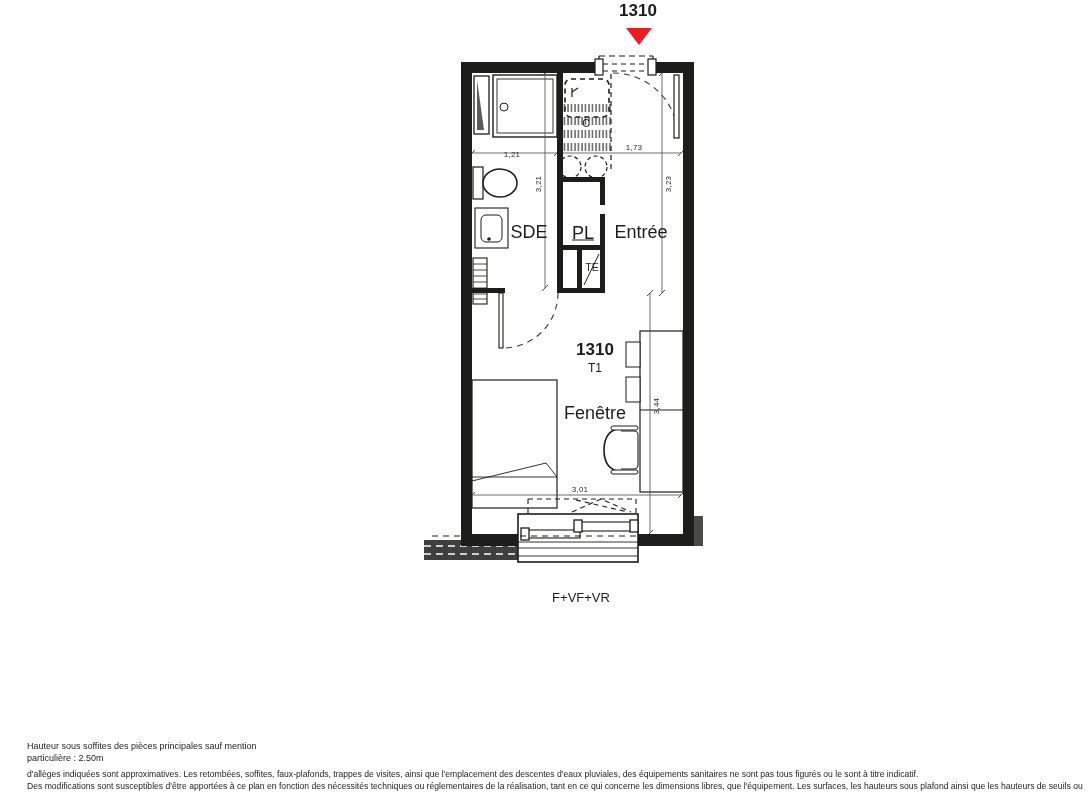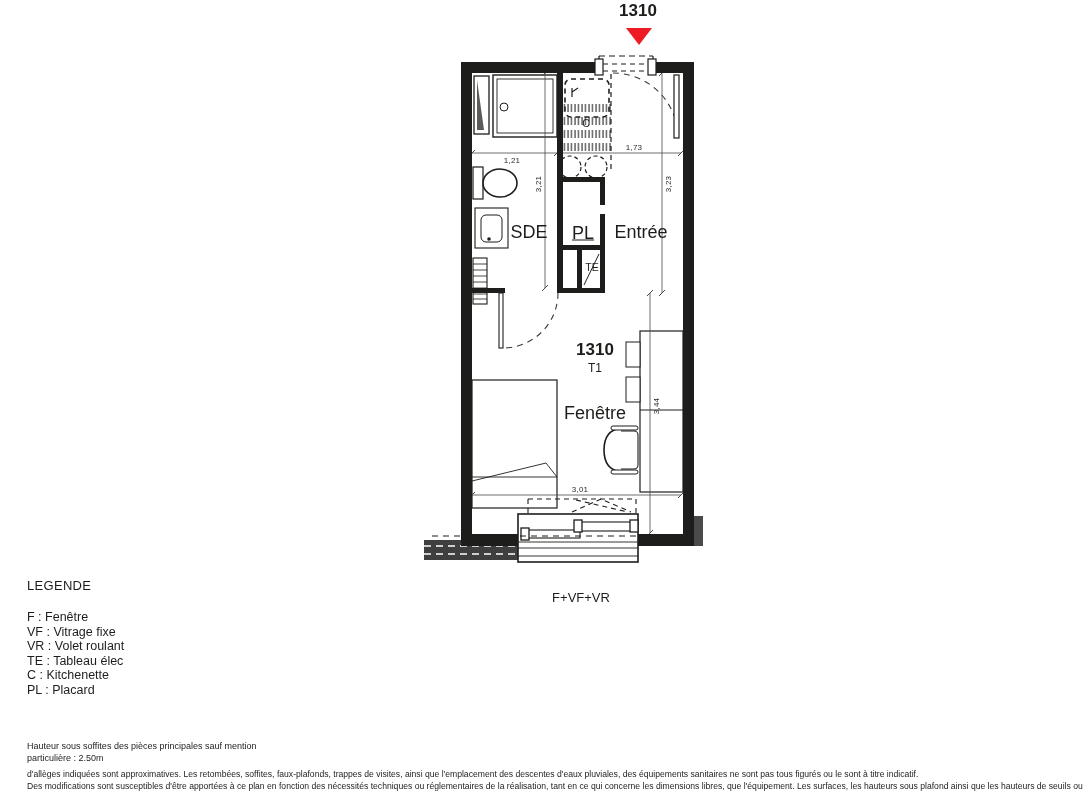--- a/index.html
+++ b/index.html
@@ -196,40 +196,29 @@
   <div class="lbl room" style="left:529px;top:209px;">SDE</div>
   <div class="lbl room" style="left:583px;top:210px;text-decoration:underline;">PL</div>
   <div class="lbl room" style="left:641px;top:209px;">Entrée</div>
   <div class="lbl small-note" style="left:592px;top:267px;">TE</div>
   <div class="lbl small-note" style="left:586px;top:123px;">C</div>
 
   <div class="lbl unitnum" style="left:595px;top:350px;">1310</div>
   <div class="lbl unittype" style="left:595px;top:368px;">T1</div>
   <div class="lbl room" style="left:595px;top:390px;">Fenêtre</div>
 
-  <div class="lbl dim" style="left:512px;top:160px;">1,21</div>
+  <div class="lbl dim" style="left:512px;top:154px;">1,21</div>
   <div class="lbl dim" style="left:634px;top:147px;">1,73</div>
   <div class="lbl dim rot" style="left:538px;top:184px;">3,21</div>
   <div class="lbl dim rot" style="left:668px;top:184px;">3,23</div>
   <div class="lbl dim rot" style="left:656px;top:406px;">3,44</div>
   <div class="lbl dim" style="left:580px;top:489px;">3,01</div>
 
   <div class="lbl winlbl" style="left:581px;top:597px;">F+VF+VR</div>
 
-  <div class="legend">
-    <div class="legend-title">LEGENDE</div>
-    <div class="legend-items">
-      <div>F : Fenêtre</div>
-      <div>VF : Vitrage fixe</div>
-      <div>VR : Volet roulant</div>
-      <div>TE : Tableau élec</div>
-      <div>C : Kitchenette</div>
-      <div>PL : Placard</div>
-    </div>
-  </div>
 
   <div class="notes">
     <div>Hauteur sous soffites des pièces principales sauf mention</div>
     <div>particulière : 2.50m</div>
   </div>
   <div class="disclaimer">
     <div>d'allèges indiquées sont approximatives. Les retombées, soffites, faux-plafonds, trappes de visites, ainsi que l'emplacement des descentes d'eaux pluviales, des équipements sanitaires ne sont pas tous figurés ou le sont à titre indicatif.</div>
     <div>Des modifications sont susceptibles d'être apportées à ce plan en fonction des nécessités techniques ou réglementaires de la réalisation, tant en ce qui concerne les dimensions libres, que l'équipement. Les surfaces, les hauteurs sous plafond ainsi que les hauteurs de seuils ou</div>
   </div>
 

